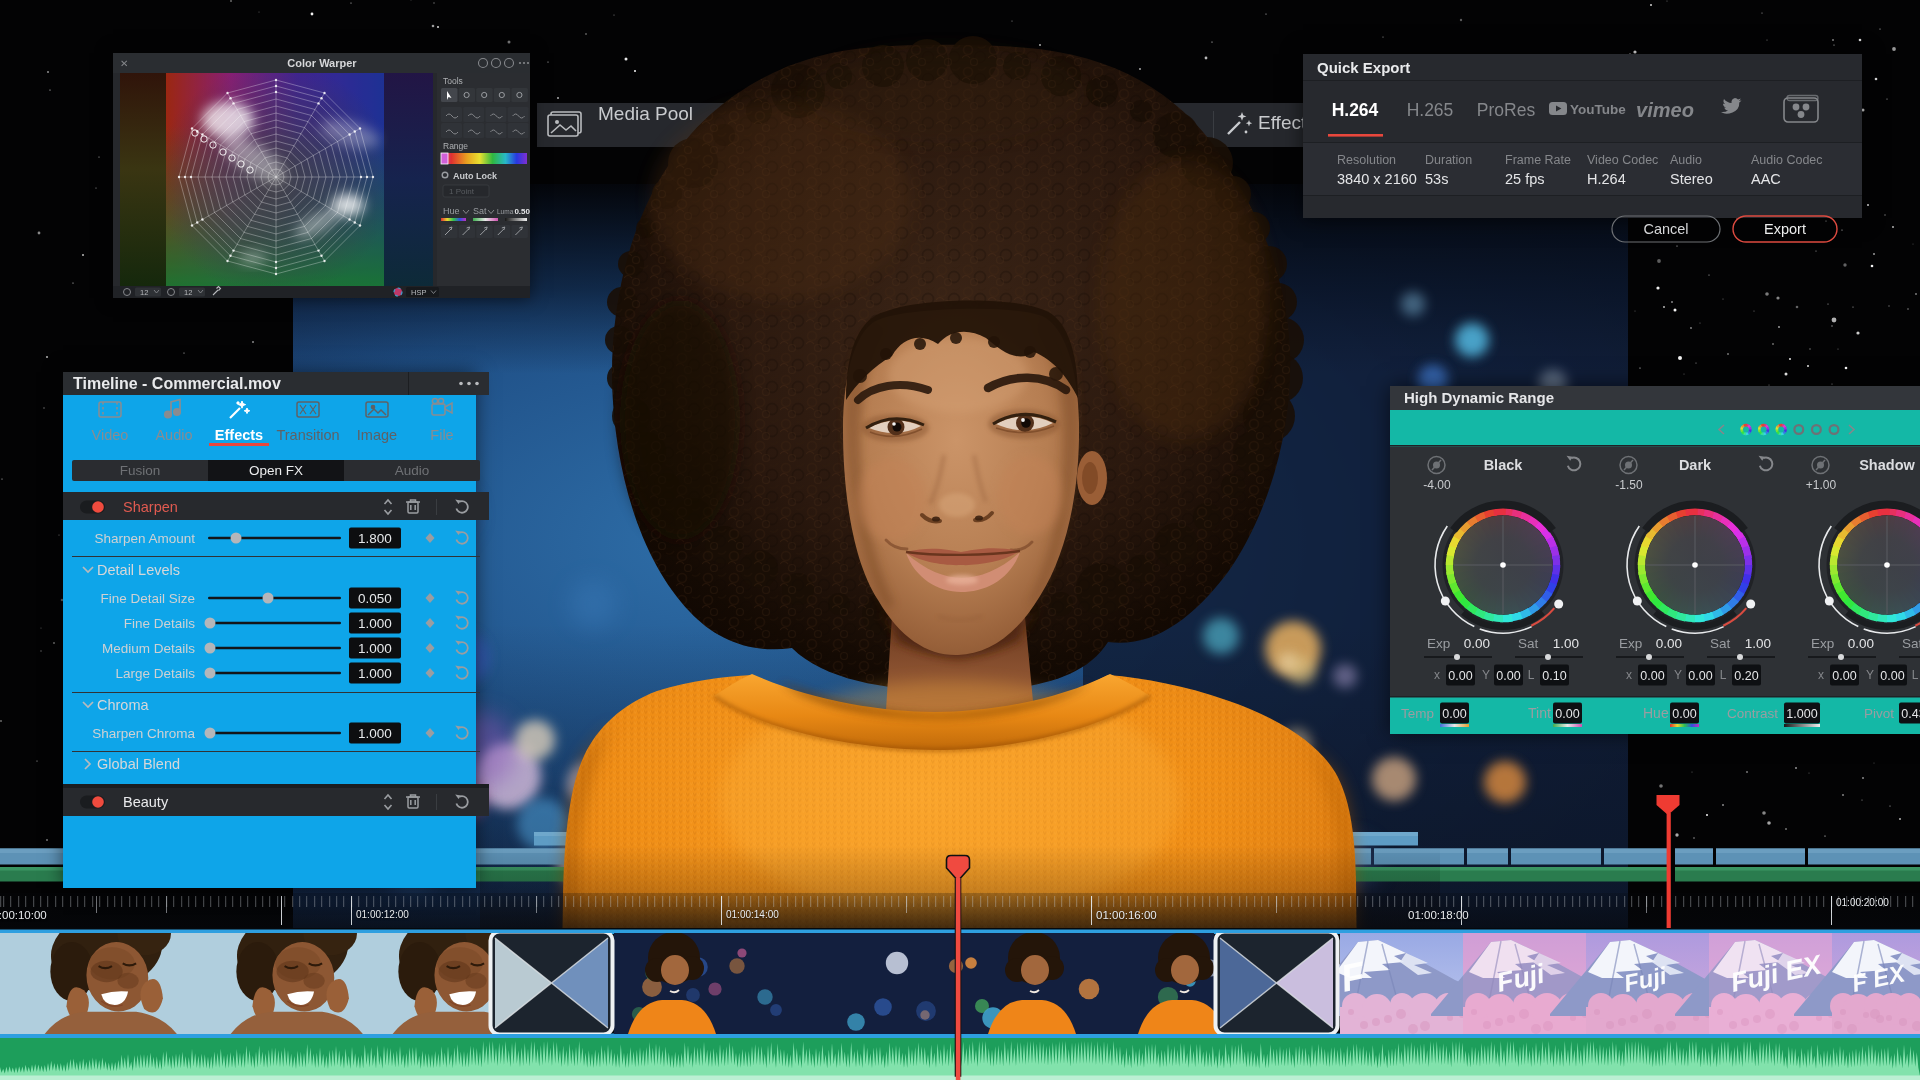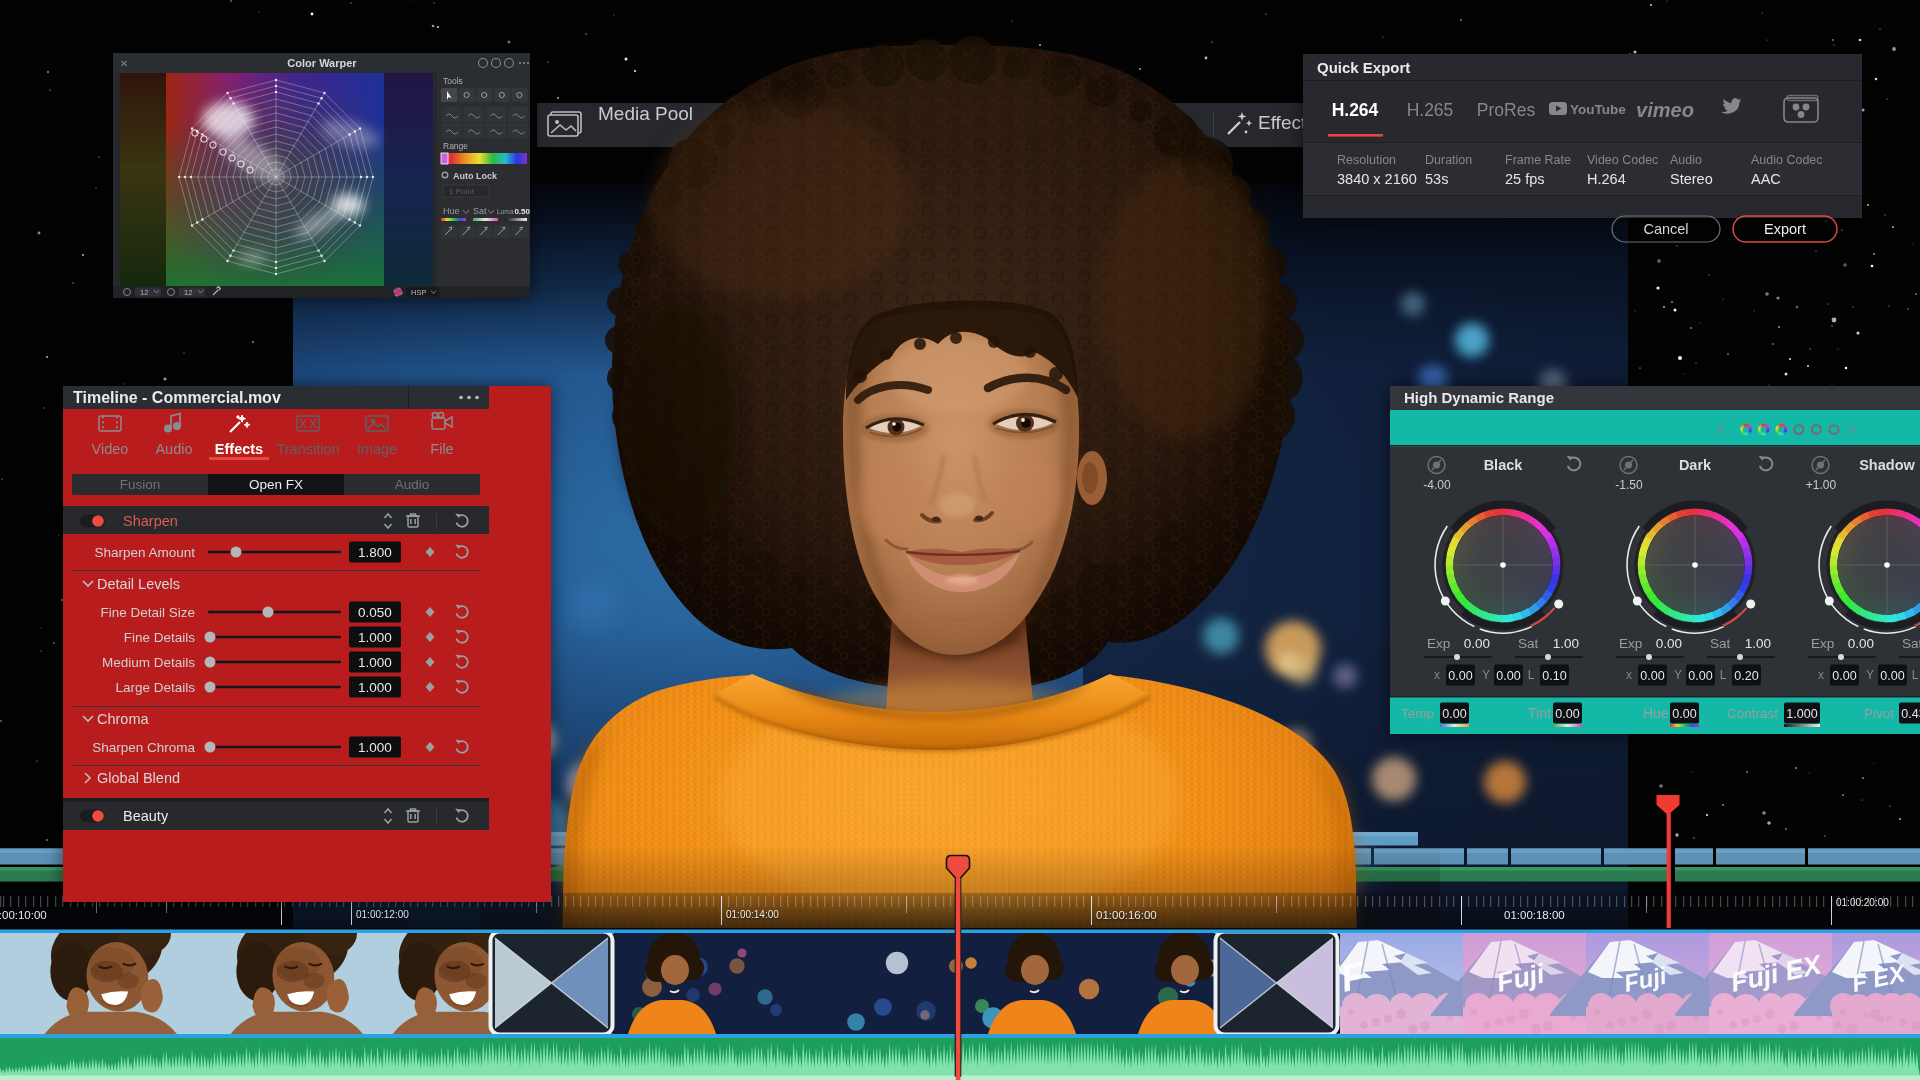--- a/index.html
+++ b/index.html
@@ -569,21 +569,21 @@
     <rect x="480" y="845" width="960" height="88" fill="url(#botshadow)"></rect>
   </svg>
 <div style="position:absolute;left:0;top:893px;width:1920px;height:37px;background:linear-gradient(180deg, rgba(6,8,12,0.22), rgba(6,8,12,0.62))">
     <div style="position:absolute;left:0;top:3px;width:1920px;height:11px;background:repeating-linear-gradient(90deg, rgba(190,196,202,0.42) 0px, rgba(190,196,202,0.42) 1px, transparent 1px, transparent 7.4px);background-position:3.2px 0"></div>
     <div style="position:absolute;left:0;top:3px;width:1920px;height:17px;background:repeating-linear-gradient(90deg, rgba(205,210,215,0.55) 0px, rgba(205,210,215,0.55) 1px, transparent 1px, transparent 185px);background-position:166px 0"></div>
     <div style="position:absolute;left:0;top:3px;width:1920px;height:29px;background:repeating-linear-gradient(90deg, rgba(225,229,233,0.9) 0px, rgba(225,229,233,0.9) 1.5px, transparent 1.5px, transparent 370px);background-position:351px 0"></div>
     <div style="position:absolute;left:-14px;top:16px;font-size:11.5px;color:#e8ebee;text-shadow:0 1px 2px rgba(0,0,0,0.8)">01:00:10:00</div>
     <div style="position:absolute;left:356px;top:16px;font-size:10px;color:#e8ebee;text-shadow:0 1px 2px rgba(0,0,0,0.8)">01:00:12:00</div>
     <div style="position:absolute;left:726px;top:16px;font-size:10px;color:#e8ebee;text-shadow:0 1px 2px rgba(0,0,0,0.8)">01:00:14:00</div>
     <div style="position:absolute;left:1096px;top:16px;font-size:11.5px;color:#e8ebee;text-shadow:0 1px 2px rgba(0,0,0,0.8)">01:00:16:00</div>
-    <div style="position:absolute;left:1504px;top:16px;font-size:11.5px;color:#e8ebee;text-shadow:0 1px 2px rgba(0,0,0,0.8)">01:00:18:00</div>
+    <div style="position:absolute;left:1408px;top:16px;font-size:11.5px;color:#e8ebee;text-shadow:0 1px 2px rgba(0,0,0,0.8)">01:00:18:00</div>
     <div style="position:absolute;left:1836px;top:4px;font-size:10px;color:#e8ebee;text-shadow:0 1px 2px rgba(0,0,0,0.8)">01:00:20:00</div>
   </div>
 <svg width="1920" height="1080" viewBox="0 0 1920 1080" style="position:absolute;left:0;top:0">
     <path d="M1656.5 795 h23 v10 l-11.5 10 -11.5 -10 Z" fill="#ef3b32"></path>
     <rect x="1666.6" y="813" width="4.2" height="117" fill="#ef3b32"></rect>
   </svg>
 <svg width="1920" height="1080" viewBox="0 0 1920 1080" style="position:absolute;left:0;top:0">
     <defs>
       <linearGradient id="skyA" x1="0" y1="0" x2="0" y2="1">
         <stop offset="0%" stop-color="#99a9e4"></stop>
@@ -837,21 +837,21 @@
   </svg>
 <svg width="1920" height="1080" viewBox="0 0 1920 1080" style="position:absolute;left:0;top:0">
     <rect x="0" y="1038" width="1920" height="42" fill="#1d9e5b"></rect>
     <path d="M0 1076 L0.0 1066.9 L1.6 1072.8 L3.2 1068.7 L4.8 1073.4 L6.4 1066.8 L8.0 1072.8 L9.6 1066.2 L11.2 1072.6 L12.8 1067.4 L14.4 1073.0 L16.0 1067.0 L17.6 1072.9 L19.2 1066.2 L20.8 1072.6 L22.4 1066.5 L24.0 1072.7 L25.6 1064.8 L27.2 1072.1 L28.8 1066.7 L30.4 1072.8 L32.0 1064.6 L33.6 1072.0 L35.2 1064.1 L36.8 1071.8 L38.4 1064.5 L40.0 1072.0 L41.6 1065.5 L43.2 1072.3 L44.8 1065.0 L46.4 1072.2 L48.0 1063.1 L49.6 1071.5 L51.2 1060.8 L52.8 1070.7 L54.4 1062.9 L56.0 1071.4 L57.6 1063.2 L59.2 1071.5 L60.8 1063.0 L62.4 1071.5 L64.0 1064.2 L65.6 1071.9 L67.2 1061.8 L68.8 1071.0 L70.4 1059.0 L72.0 1070.1 L73.6 1058.6 L75.2 1069.9 L76.8 1062.1 L78.4 1071.1 L80.0 1060.5 L81.6 1070.6 L83.2 1058.6 L84.8 1069.9 L86.4 1061.8 L88.0 1071.0 L89.6 1059.6 L91.2 1070.3 L92.8 1057.5 L94.4 1069.5 L96.0 1058.3 L97.6 1069.8 L99.2 1059.9 L100.8 1070.4 L102.4 1057.4 L104.0 1069.5 L105.6 1061.1 L107.2 1070.8 L108.8 1062.6 L110.4 1071.3 L112.0 1061.9 L113.6 1071.1 L115.2 1062.0 L116.8 1071.1 L118.4 1060.1 L120.0 1070.4 L121.6 1054.6 L123.2 1068.5 L124.8 1057.3 L126.4 1069.5 L128.0 1053.9 L129.6 1068.3 L131.2 1061.5 L132.8 1070.9 L134.4 1055.3 L136.0 1068.7 L137.6 1055.0 L139.2 1068.7 L140.8 1054.1 L142.4 1068.3 L144.0 1053.9 L145.6 1068.3 L147.2 1054.6 L148.8 1068.5 L150.4 1052.4 L152.0 1067.7 L153.6 1056.7 L155.2 1069.3 L156.8 1056.3 L158.4 1069.1 L160.0 1059.0 L161.6 1070.0 L163.2 1051.8 L164.8 1067.5 L166.4 1050.7 L168.0 1067.1 L169.6 1056.7 L171.2 1069.2 L172.8 1055.1 L174.4 1068.7 L176.0 1053.5 L177.6 1068.1 L179.2 1053.8 L180.8 1068.2 L182.4 1051.8 L184.0 1067.5 L185.6 1055.9 L187.2 1069.0 L188.8 1057.0 L190.4 1069.3 L192.0 1048.7 L193.6 1066.4 L195.2 1053.3 L196.8 1068.0 L198.4 1055.8 L200.0 1068.9 L201.6 1053.4 L203.2 1068.1 L204.8 1054.2 L206.4 1068.4 L208.0 1056.5 L209.6 1069.2 L211.2 1055.9 L212.8 1069.0 L214.4 1051.5 L216.0 1067.4 L217.6 1052.8 L219.2 1067.9 L220.8 1048.8 L222.4 1066.5 L224.0 1055.0 L225.6 1068.7 L227.2 1053.5 L228.8 1068.1 L230.4 1051.9 L232.0 1067.6 L233.6 1054.8 L235.2 1068.6 L236.8 1048.9 L238.4 1066.5 L240.0 1052.5 L241.6 1067.8 L243.2 1052.8 L244.8 1067.9 L246.4 1045.5 L248.0 1065.3 L249.6 1049.9 L251.2 1066.9 L252.8 1055.5 L254.4 1068.8 L256.0 1051.6 L257.6 1067.5 L259.2 1045.6 L260.8 1065.4 L262.4 1051.6 L264.0 1067.5 L265.6 1053.3 L267.2 1068.0 L268.8 1049.4 L270.4 1066.7 L272.0 1047.7 L273.6 1066.1 L275.2 1047.4 L276.8 1066.0 L278.4 1050.1 L280.0 1066.9 L281.6 1050.3 L283.2 1067.0 L284.8 1047.1 L286.4 1065.9 L288.0 1050.1 L289.6 1066.9 L291.2 1053.4 L292.8 1068.1 L294.4 1056.0 L296.0 1069.0 L297.6 1050.8 L299.2 1067.2 L300.8 1051.6 L302.4 1067.5 L304.0 1052.7 L305.6 1067.8 L307.2 1044.1 L308.8 1064.8 L310.4 1047.5 L312.0 1066.0 L313.6 1053.2 L315.2 1068.0 L316.8 1052.5 L318.4 1067.8 L320.0 1047.6 L321.6 1066.0 L323.2 1053.8 L324.8 1068.2 L326.4 1055.6 L328.0 1068.9 L329.6 1050.1 L331.2 1066.9 L332.8 1049.5 L334.4 1066.7 L336.0 1045.7 L337.6 1065.4 L339.2 1050.2 L340.8 1067.0 L342.4 1055.0 L344.0 1068.7 L345.6 1048.4 L347.2 1066.4 L348.8 1055.7 L350.4 1068.9 L352.0 1046.7 L353.6 1065.7 L355.2 1053.3 L356.8 1068.1 L358.4 1055.9 L360.0 1069.0 L361.6 1054.7 L363.2 1068.5 L364.8 1044.5 L366.4 1065.0 L368.0 1051.9 L369.6 1067.6 L371.2 1047.1 L372.8 1065.9 L374.4 1054.2 L376.0 1068.4 L377.6 1045.1 L379.2 1065.2 L380.8 1055.5 L382.4 1068.8 L384.0 1045.7 L385.6 1065.4 L387.2 1047.3 L388.8 1066.0 L390.4 1048.0 L392.0 1066.2 L393.6 1052.1 L395.2 1067.6 L396.8 1050.6 L398.4 1067.1 L400.0 1046.0 L401.6 1065.5 L403.2 1054.2 L404.8 1068.4 L406.4 1052.8 L408.0 1067.9 L409.6 1047.3 L411.2 1066.0 L412.8 1047.1 L414.4 1065.9 L416.0 1046.7 L417.6 1065.7 L419.2 1055.8 L420.8 1068.9 L422.4 1050.8 L424.0 1067.2 L425.6 1053.1 L427.2 1068.0 L428.8 1053.3 L430.4 1068.1 L432.0 1054.1 L433.6 1068.3 L435.2 1050.9 L436.8 1067.2 L438.4 1053.3 L440.0 1068.1 L441.6 1046.2 L443.2 1065.6 L444.8 1052.5 L446.4 1067.8 L448.0 1046.2 L449.6 1065.6 L451.2 1053.9 L452.8 1068.3 L454.4 1047.5 L456.0 1066.0 L457.6 1044.2 L459.2 1064.9 L460.8 1051.5 L462.4 1067.4 L464.0 1050.9 L465.6 1067.2 L467.2 1052.1 L468.8 1067.6 L470.4 1045.6 L472.0 1065.4 L473.6 1046.5 L475.2 1065.7 L476.8 1047.9 L478.4 1066.2 L480.0 1051.5 L481.6 1067.4 L483.2 1041.0 L484.8 1063.8 L486.4 1045.6 L488.0 1065.4 L489.6 1041.0 L491.2 1063.8 L492.8 1041.0 L494.4 1063.8 L496.0 1047.7 L497.6 1066.1 L499.2 1042.6 L500.8 1064.3 L502.4 1044.3 L504.0 1064.9 L505.6 1041.0 L507.2 1063.8 L508.8 1050.1 L510.4 1066.9 L512.0 1042.8 L513.6 1064.4 L515.2 1041.0 L516.8 1063.8 L518.4 1050.3 L520.0 1067.0 L521.6 1047.2 L523.2 1065.9 L524.8 1043.0 L526.4 1064.5 L528.0 1048.5 L529.6 1066.4 L531.2 1041.0 L532.8 1063.8 L534.4 1041.2 L536.0 1063.8 L537.6 1048.5 L539.2 1066.4 L540.8 1045.1 L542.4 1065.2 L544.0 1041.0 L545.6 1063.8 L547.2 1041.0 L548.8 1063.8 L550.4 1047.4 L552.0 1066.0 L553.6 1041.0 L555.2 1063.8 L556.8 1042.0 L558.4 1064.1 L560.0 1050.0 L561.6 1066.9 L563.2 1045.5 L564.8 1065.3 L566.4 1050.1 L568.0 1066.9 L569.6 1043.4 L571.2 1064.6 L572.8 1048.7 L574.4 1066.5 L576.0 1046.8 L577.6 1065.8 L579.2 1041.0 L580.8 1063.8 L582.4 1047.4 L584.0 1066.0 L585.6 1052.6 L587.2 1067.8 L588.8 1050.2 L590.4 1067.0 L592.0 1053.3 L593.6 1068.0 L595.2 1049.6 L596.8 1066.8 L598.4 1051.4 L600.0 1067.4 L601.6 1044.9 L603.2 1065.1 L604.8 1049.5 L606.4 1066.7 L608.0 1044.4 L609.6 1064.9 L611.2 1048.8 L612.8 1066.5 L614.4 1052.7 L616.0 1067.8 L617.6 1053.3 L619.2 1068.0 L620.8 1044.3 L622.4 1064.9 L624.0 1052.8 L625.6 1067.9 L627.2 1052.5 L628.8 1067.8 L630.4 1047.0 L632.0 1065.8 L633.6 1051.2 L635.2 1067.3 L636.8 1049.7 L638.4 1066.8 L640.0 1047.1 L641.6 1065.9 L643.2 1049.7 L644.8 1066.8 L646.4 1046.9 L648.0 1065.8 L649.6 1042.1 L651.2 1064.1 L652.8 1047.6 L654.4 1066.1 L656.0 1043.6 L657.6 1064.7 L659.2 1045.1 L660.8 1065.2 L662.4 1049.9 L664.0 1066.9 L665.6 1046.6 L667.2 1065.7 L668.8 1052.3 L670.4 1067.7 L672.0 1054.5 L673.6 1068.5 L675.2 1051.8 L676.8 1067.5 L678.4 1053.8 L680.0 1068.2 L681.6 1052.7 L683.2 1067.8 L684.8 1042.3 L686.4 1064.2 L688.0 1045.2 L689.6 1065.2 L691.2 1052.4 L692.8 1067.7 L694.4 1046.1 L696.0 1065.5 L697.6 1047.3 L699.2 1065.9 L700.8 1047.3 L702.4 1066.0 L704.0 1041.8 L705.6 1064.0 L707.2 1049.5 L708.8 1066.7 L710.4 1050.0 L712.0 1066.9 L713.6 1047.9 L715.2 1066.2 L716.8 1051.4 L718.4 1067.4 L720.0 1044.0 L721.6 1064.8 L723.2 1048.7 L724.8 1066.4 L726.4 1046.2 L728.0 1065.6 L729.6 1041.9 L731.2 1064.1 L732.8 1045.5 L734.4 1065.3 L736.0 1052.7 L737.6 1067.8 L739.2 1052.5 L740.8 1067.8 L742.4 1049.1 L744.0 1066.6 L745.6 1050.8 L747.2 1067.2 L748.8 1051.0 L750.4 1067.3 L752.0 1046.0 L753.6 1065.5 L755.2 1044.0 L756.8 1064.8 L758.4 1046.1 L760.0 1065.5 L761.6 1046.1 L763.2 1065.5 L764.8 1053.7 L766.4 1068.2 L768.0 1045.0 L769.6 1065.2 L771.2 1042.1 L772.8 1064.1 L774.4 1053.1 L776.0 1068.0 L777.6 1043.2 L779.2 1064.5 L780.8 1048.8 L782.4 1066.5 L784.0 1049.5 L785.6 1066.7 L787.2 1052.4 L788.8 1067.7 L790.4 1054.3 L792.0 1068.4 L793.6 1041.9 L795.2 1064.1 L796.8 1048.1 L798.4 1066.2 L800.0 1053.9 L801.6 1068.3 L803.2 1041.6 L804.8 1064.0 L806.4 1048.7 L808.0 1066.4 L809.6 1047.5 L811.2 1066.0 L812.8 1053.5 L814.4 1068.1 L816.0 1047.9 L817.6 1066.2 L819.2 1050.6 L820.8 1067.1 L822.4 1044.5 L824.0 1065.0 L825.6 1054.4 L827.2 1068.5 L828.8 1049.4 L830.4 1066.7 L832.0 1043.1 L833.6 1064.5 L835.2 1053.3 L836.8 1068.1 L838.4 1048.7 L840.0 1066.4 L841.6 1042.6 L843.2 1064.3 L844.8 1051.4 L846.4 1067.4 L848.0 1052.8 L849.6 1067.9 L851.2 1042.0 L852.8 1064.1 L854.4 1050.9 L856.0 1067.2 L857.6 1049.0 L859.2 1066.5 L860.8 1053.2 L862.4 1068.0 L864.0 1042.8 L865.6 1064.4 L867.2 1047.4 L868.8 1066.0 L870.4 1053.1 L872.0 1068.0 L873.6 1047.4 L875.2 1066.0 L876.8 1047.0 L878.4 1065.9 L880.0 1046.4 L881.6 1065.6 L883.2 1054.5 L884.8 1068.5 L886.4 1050.9 L888.0 1067.2 L889.6 1042.4 L891.2 1064.3 L892.8 1046.8 L894.4 1065.8 L896.0 1044.9 L897.6 1065.1 L899.2 1046.2 L900.8 1065.6 L902.4 1052.4 L904.0 1067.7 L905.6 1053.3 L907.2 1068.0 L908.8 1045.3 L910.4 1065.2 L912.0 1048.9 L913.6 1066.5 L915.2 1047.1 L916.8 1065.9 L918.4 1042.3 L920.0 1064.2 L921.6 1046.3 L923.2 1065.6 L924.8 1047.0 L926.4 1065.8 L928.0 1053.9 L929.6 1068.3 L931.2 1044.6 L932.8 1065.0 L934.4 1052.5 L936.0 1067.8 L937.6 1043.3 L939.2 1064.5 L940.8 1048.9 L942.4 1066.5 L944.0 1043.8 L945.6 1064.7 L947.2 1048.5 L948.8 1066.4 L950.4 1043.0 L952.0 1064.5 L953.6 1050.8 L955.2 1067.2 L956.8 1044.8 L958.4 1065.1 L960.0 1048.1 L961.6 1066.2 L963.2 1041.6 L964.8 1064.0 L966.4 1048.1 L968.0 1066.2 L969.6 1043.4 L971.2 1064.6 L972.8 1041.0 L974.4 1063.8 L976.0 1049.4 L977.6 1066.7 L979.2 1041.0 L980.8 1063.8 L982.4 1041.0 L984.0 1063.8 L985.6 1041.0 L987.2 1063.8 L988.8 1047.9 L990.4 1066.2 L992.0 1049.5 L993.6 1066.7 L995.2 1046.2 L996.8 1065.6 L998.4 1045.3 L1000.0 1065.3 L1001.6 1049.2 L1003.2 1066.6 L1004.8 1041.0 L1006.4 1063.8 L1008.0 1047.7 L1009.6 1066.1 L1011.2 1041.0 L1012.8 1063.8 L1014.4 1047.8 L1016.0 1066.1 L1017.6 1041.7 L1019.2 1064.0 L1020.8 1041.9 L1022.4 1064.1 L1024.0 1043.6 L1025.6 1064.7 L1027.2 1041.0 L1028.8 1063.8 L1030.4 1041.0 L1032.0 1063.8 L1033.6 1041.0 L1035.2 1063.8 L1036.8 1043.6 L1038.4 1064.7 L1040.0 1041.0 L1041.6 1063.8 L1043.2 1043.0 L1044.8 1064.4 L1046.4 1045.8 L1048.0 1065.4 L1049.6 1044.7 L1051.2 1065.1 L1052.8 1041.9 L1054.4 1064.1 L1056.0 1043.1 L1057.6 1064.5 L1059.2 1041.0 L1060.8 1063.8 L1062.4 1041.0 L1064.0 1063.8 L1065.6 1041.0 L1067.2 1063.8 L1068.8 1049.1 L1070.4 1066.6 L1072.0 1042.5 L1073.6 1064.3 L1075.2 1042.6 L1076.8 1064.3 L1078.4 1041.8 L1080.0 1064.0 L1081.6 1041.0 L1083.2 1063.8 L1084.8 1041.0 L1086.4 1063.8 L1088.0 1041.0 L1089.6 1063.8 L1091.2 1041.0 L1092.8 1063.8 L1094.4 1044.2 L1096.0 1064.9 L1097.6 1041.0 L1099.2 1063.8 L1100.8 1045.1 L1102.4 1065.2 L1104.0 1041.0 L1105.6 1063.8 L1107.2 1042.5 L1108.8 1064.3 L1110.4 1048.0 L1112.0 1066.2 L1113.6 1041.0 L1115.2 1063.8 L1116.8 1047.1 L1118.4 1065.9 L1120.0 1046.2 L1121.6 1065.6 L1123.2 1053.6 L1124.8 1068.2 L1126.4 1047.5 L1128.0 1066.0 L1129.6 1054.1 L1131.2 1068.3 L1132.8 1044.4 L1134.4 1064.9 L1136.0 1050.8 L1137.6 1067.2 L1139.2 1048.0 L1140.8 1066.2 L1142.4 1052.6 L1144.0 1067.8 L1145.6 1043.9 L1147.2 1064.8 L1148.8 1044.8 L1150.4 1065.1 L1152.0 1043.6 L1153.6 1064.7 L1155.2 1043.8 L1156.8 1064.7 L1158.4 1052.7 L1160.0 1067.9 L1161.6 1049.6 L1163.2 1066.8 L1164.8 1050.4 L1166.4 1067.0 L1168.0 1043.8 L1169.6 1064.7 L1171.2 1048.3 L1172.8 1066.3 L1174.4 1045.8 L1176.0 1065.4 L1177.6 1049.6 L1179.2 1066.7 L1180.8 1042.8 L1182.4 1064.4 L1184.0 1043.4 L1185.6 1064.6 L1187.2 1052.7 L1188.8 1067.8 L1190.4 1043.4 L1192.0 1064.6 L1193.6 1050.7 L1195.2 1067.2 L1196.8 1043.8 L1198.4 1064.7 L1200.0 1043.8 L1201.6 1064.7 L1203.2 1051.5 L1204.8 1067.4 L1206.4 1050.1 L1208.0 1066.9 L1209.6 1052.1 L1211.2 1067.6 L1212.8 1045.8 L1214.4 1065.4 L1216.0 1055.1 L1217.6 1068.7 L1219.2 1048.3 L1220.8 1066.3 L1222.4 1054.5 L1224.0 1068.5 L1225.6 1043.3 L1227.2 1064.5 L1228.8 1053.6 L1230.4 1068.2 L1232.0 1044.3 L1233.6 1064.9 L1235.2 1045.4 L1236.8 1065.3 L1238.4 1044.1 L1240.0 1064.8 L1241.6 1042.8 L1243.2 1064.4 L1244.8 1051.6 L1246.4 1067.4 L1248.0 1050.5 L1249.6 1067.1 L1251.2 1050.5 L1252.8 1067.1 L1254.4 1052.6 L1256.0 1067.8 L1257.6 1055.0 L1259.2 1068.7 L1260.8 1042.9 L1262.4 1064.4 L1264.0 1053.8 L1265.6 1068.2 L1267.2 1053.5 L1268.8 1068.1 L1270.4 1044.2 L1272.0 1064.9 L1273.6 1048.5 L1275.2 1066.4 L1276.8 1048.6 L1278.4 1066.4 L1280.0 1046.0 L1281.6 1065.5 L1283.2 1048.8 L1284.8 1066.5 L1286.4 1047.4 L1288.0 1066.0 L1289.6 1046.6 L1291.2 1065.7 L1292.8 1053.9 L1294.4 1068.3 L1296.0 1046.3 L1297.6 1065.6 L1299.2 1045.6 L1300.8 1065.4 L1302.4 1047.9 L1304.0 1066.2 L1305.6 1047.5 L1307.2 1066.0 L1308.8 1053.4 L1310.4 1068.1 L1312.0 1044.7 L1313.6 1065.0 L1315.2 1049.4 L1316.8 1066.7 L1318.4 1043.7 L1320.0 1064.7 L1321.6 1046.1 L1323.2 1065.6 L1324.8 1048.8 L1326.4 1066.5 L1328.0 1050.8 L1329.6 1067.2 L1331.2 1047.2 L1332.8 1065.9 L1334.4 1046.7 L1336.0 1065.8 L1337.6 1049.4 L1339.2 1066.7 L1340.8 1047.0 L1342.4 1065.8 L1344.0 1051.6 L1345.6 1067.4 L1347.2 1045.6 L1348.8 1065.3 L1350.4 1049.4 L1352.0 1066.7 L1353.6 1043.7 L1355.2 1064.7 L1356.8 1043.4 L1358.4 1064.6 L1360.0 1047.0 L1361.6 1065.9 L1363.2 1045.7 L1364.8 1065.4 L1366.4 1049.4 L1368.0 1066.7 L1369.6 1051.1 L1371.2 1067.3 L1372.8 1045.1 L1374.4 1065.2 L1376.0 1054.7 L1377.6 1068.5 L1379.2 1052.0 L1380.8 1067.6 L1382.4 1043.6 L1384.0 1064.7 L1385.6 1054.8 L1387.2 1068.6 L1388.8 1048.9 L1390.4 1066.5 L1392.0 1048.5 L1393.6 1066.4 L1395.2 1047.7 L1396.8 1066.1 L1398.4 1042.9 L1400.0 1064.4 L1401.6 1050.8 L1403.2 1067.2 L1404.8 1043.2 L1406.4 1064.5 L1408.0 1045.1 L1409.6 1065.2 L1411.2 1041.8 L1412.8 1064.0 L1414.4 1044.7 L1416.0 1065.1 L1417.6 1046.5 L1419.2 1065.7 L1420.8 1043.9 L1422.4 1064.8 L1424.0 1043.0 L1425.6 1064.5 L1427.2 1050.0 L1428.8 1066.9 L1430.4 1041.0 L1432.0 1063.8 L1433.6 1042.1 L1435.2 1064.1 L1436.8 1041.0 L1438.4 1063.8 L1440.0 1045.6 L1441.6 1065.3 L1443.2 1043.3 L1444.8 1064.6 L1446.4 1045.5 L1448.0 1065.3 L1449.6 1051.1 L1451.2 1067.3 L1452.8 1041.0 L1454.4 1063.8 L1456.0 1041.7 L1457.6 1064.0 L1459.2 1041.0 L1460.8 1063.8 L1462.4 1042.4 L1464.0 1064.3 L1465.6 1050.6 L1467.2 1067.1 L1468.8 1052.1 L1470.4 1067.6 L1472.0 1046.2 L1473.6 1065.6 L1475.2 1046.9 L1476.8 1065.8 L1478.4 1049.6 L1480.0 1066.8 L1481.6 1043.1 L1483.2 1064.5 L1484.8 1045.1 L1486.4 1065.2 L1488.0 1044.9 L1489.6 1065.1 L1491.2 1041.0 L1492.8 1063.8 L1494.4 1043.8 L1496.0 1064.7 L1497.6 1051.0 L1499.2 1067.2 L1500.8 1041.0 L1502.4 1063.8 L1504.0 1049.8 L1505.6 1066.8 L1507.2 1041.0 L1508.8 1063.8 L1510.4 1041.0 L1512.0 1063.8 L1513.6 1041.0 L1515.2 1063.8 L1516.8 1050.0 L1518.4 1066.9 L1520.0 1046.2 L1521.6 1065.6 L1523.2 1043.6 L1524.8 1064.7 L1526.4 1042.3 L1528.0 1064.2 L1529.6 1050.0 L1531.2 1066.9 L1532.8 1046.6 L1534.4 1065.7 L1536.0 1042.6 L1537.6 1064.3 L1539.2 1049.8 L1540.8 1066.8 L1542.4 1041.0 L1544.0 1063.8 L1545.6 1046.0 L1547.2 1065.5 L1548.8 1041.0 L1550.4 1063.8 L1552.0 1050.8 L1553.6 1067.2 L1555.2 1044.8 L1556.8 1065.1 L1558.4 1048.1 L1560.0 1066.2 L1561.6 1050.1 L1563.2 1066.9 L1564.8 1041.0 L1566.4 1063.8 L1568.0 1049.2 L1569.6 1066.6 L1571.2 1041.0 L1572.8 1063.8 L1574.4 1049.6 L1576.0 1066.8 L1577.6 1042.3 L1579.2 1064.2 L1580.8 1049.8 L1582.4 1066.8 L1584.0 1044.1 L1585.6 1064.8 L1587.2 1041.6 L1588.8 1063.9 L1590.4 1041.0 L1592.0 1063.8 L1593.6 1041.0 L1595.2 1063.8 L1596.8 1047.5 L1598.4 1066.0 L1600.0 1043.9 L1601.6 1064.8 L1603.2 1045.9 L1604.8 1065.4 L1606.4 1047.2 L1608.0 1065.9 L1609.6 1045.4 L1611.2 1065.3 L1612.8 1041.0 L1614.4 1063.8 L1616.0 1043.5 L1617.6 1064.6 L1619.2 1049.2 L1620.8 1066.6 L1622.4 1050.6 L1624.0 1067.1 L1625.6 1041.0 L1627.2 1063.8 L1628.8 1041.4 L1630.4 1063.9 L1632.0 1041.1 L1633.6 1063.8 L1635.2 1041.0 L1636.8 1063.8 L1638.4 1041.0 L1640.0 1063.8 L1641.6 1042.3 L1643.2 1064.2 L1644.8 1044.2 L1646.4 1064.9 L1648.0 1045.1 L1649.6 1065.2 L1651.2 1051.1 L1652.8 1067.3 L1654.4 1049.2 L1656.0 1066.6 L1657.6 1049.5 L1659.2 1066.7 L1660.8 1048.1 L1662.4 1066.2 L1664.0 1046.6 L1665.6 1065.7 L1667.2 1041.0 L1668.8 1063.8 L1670.4 1041.0 L1672.0 1063.8 L1673.6 1048.0 L1675.2 1066.2 L1676.8 1041.1 L1678.4 1063.8 L1680.0 1046.7 L1681.6 1065.7 L1683.2 1047.7 L1684.8 1066.1 L1686.4 1049.7 L1688.0 1066.8 L1689.6 1041.0 L1691.2 1063.8 L1692.8 1041.0 L1694.4 1063.8 L1696.0 1041.0 L1697.6 1063.8 L1699.2 1051.6 L1700.8 1067.5 L1702.4 1046.4 L1704.0 1065.6 L1705.6 1047.3 L1707.2 1065.9 L1708.8 1051.1 L1710.4 1067.3 L1712.0 1042.4 L1713.6 1064.2 L1715.2 1051.8 L1716.8 1067.5 L1718.4 1045.7 L1720.0 1065.4 L1721.6 1041.3 L1723.2 1063.8 L1724.8 1041.0 L1726.4 1063.8 L1728.0 1041.0 L1729.6 1063.8 L1731.2 1049.9 L1732.8 1066.9 L1734.4 1047.1 L1736.0 1065.9 L1737.6 1044.7 L1739.2 1065.1 L1740.8 1050.6 L1742.4 1067.1 L1744.0 1041.0 L1745.6 1063.8 L1747.2 1041.6 L1748.8 1064.0 L1750.4 1041.0 L1752.0 1063.8 L1753.6 1048.9 L1755.2 1066.5 L1756.8 1048.8 L1758.4 1066.5 L1760.0 1041.0 L1761.6 1063.8 L1763.2 1042.9 L1764.8 1064.4 L1766.4 1042.7 L1768.0 1064.4 L1769.6 1041.0 L1771.2 1063.8 L1772.8 1048.2 L1774.4 1066.3 L1776.0 1042.9 L1777.6 1064.4 L1779.2 1042.8 L1780.8 1064.4 L1782.4 1049.6 L1784.0 1066.8 L1785.6 1055.9 L1787.2 1069.0 L1788.8 1046.1 L1790.4 1065.5 L1792.0 1047.7 L1793.6 1066.1 L1795.2 1048.3 L1796.8 1066.3 L1798.4 1055.3 L1800.0 1068.8 L1801.6 1047.8 L1803.2 1066.1 L1804.8 1052.7 L1806.4 1067.9 L1808.0 1048.4 L1809.6 1066.3 L1811.2 1044.9 L1812.8 1065.1 L1814.4 1055.5 L1816.0 1068.8 L1817.6 1044.3 L1819.2 1064.9 L1820.8 1053.5 L1822.4 1068.1 L1824.0 1050.6 L1825.6 1067.1 L1827.2 1050.2 L1828.8 1067.0 L1830.4 1053.1 L1832.0 1068.0 L1833.6 1047.2 L1835.2 1065.9 L1836.8 1051.7 L1838.4 1067.5 L1840.0 1045.8 L1841.6 1065.4 L1843.2 1049.0 L1844.8 1066.6 L1846.4 1054.8 L1848.0 1068.6 L1849.6 1051.5 L1851.2 1067.4 L1852.8 1049.9 L1854.4 1066.9 L1856.0 1048.3 L1857.6 1066.3 L1859.2 1050.2 L1860.8 1067.0 L1862.4 1045.8 L1864.0 1065.4 L1865.6 1049.9 L1867.2 1066.9 L1868.8 1044.6 L1870.4 1065.0 L1872.0 1044.1 L1873.6 1064.8 L1875.2 1049.3 L1876.8 1066.6 L1878.4 1051.1 L1880.0 1067.3 L1881.6 1048.0 L1883.2 1066.2 L1884.8 1047.9 L1886.4 1066.2 L1888.0 1046.8 L1889.6 1065.8 L1891.2 1055.2 L1892.8 1068.7 L1894.4 1053.1 L1896.0 1068.0 L1897.6 1046.7 L1899.2 1065.8 L1900.8 1054.6 L1902.4 1068.5 L1904.0 1044.6 L1905.6 1065.0 L1907.2 1053.4 L1908.8 1068.1 L1910.4 1045.9 L1912.0 1065.5 L1913.6 1049.7 L1915.2 1066.8 L1916.8 1052.3 L1918.4 1067.7 L1920 1076 Z" fill="#82e2ac"></path>
     <rect x="0" y="1075.5" width="1920" height="4.5" fill="#bbefd3"></rect>
   </svg>
 <svg width="1920" height="1080" viewBox="0 0 1920 1080" style="position:absolute;left:0;top:0">
     <path d="M946.5 860 q0 -4.5 4.5 -4.5 h14 q4.5 0 4.5 4.5 v8 l-9 10 v198 h-5 v-198 l-9 -10 Z" fill="#f04a40" stroke="#111" stroke-width="1.6"></path>
     <rect x="955.8" y="878" width="4.6" height="202" fill="#f04a40"></rect>
   </svg>
-<div style="position:absolute;left:63px;top:386px;width:488px;height:516px;background:#b91c1c;box-shadow:0 0 18px rgba(0,0,0,0.55)"><svg width="426" height="516" viewBox="0 0 426 516">
+<div style="position:absolute;left:63px;top:372px;width:413px;height:516px;background:#0ea5e9;box-shadow:0 0 18px rgba(0,0,0,0.55)"><svg width="426" height="516" viewBox="0 0 426 516">
       <rect width="426" height="23" fill="#2a2d31"></rect>
       <text x="10" y="16.5" font-size="16" font-weight="bold" fill="#e9eaec">Timeline - Commercial.mov</text>
       <rect x="345" y="0" width="1" height="23" fill="#1c1e21"></rect>
       <g fill="#babcbf">
         <circle cx="398" cy="11.5" r="1.8"></circle>
         <circle cx="406" cy="11.5" r="1.8"></circle>
         <circle cx="414" cy="11.5" r="1.8"></circle>
       </g>
       <text x="47" y="68" text-anchor="middle" font-size="14.5" fill="#8a8c90" font-weight="normal">Video</text>
       <g stroke="#8a8c90" fill="none" stroke-width="1.5">

